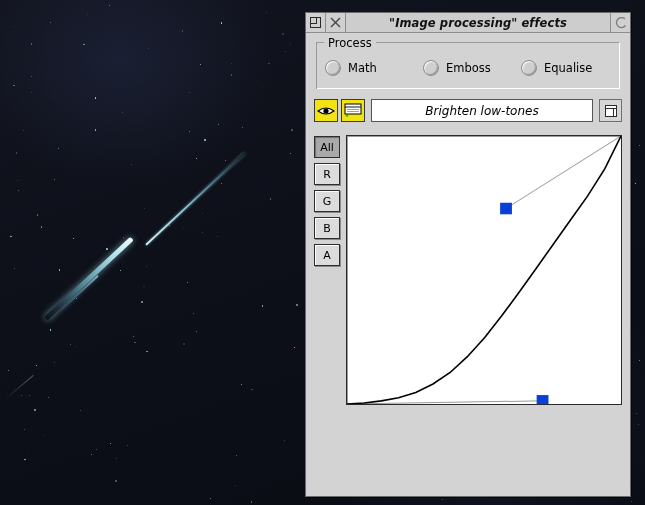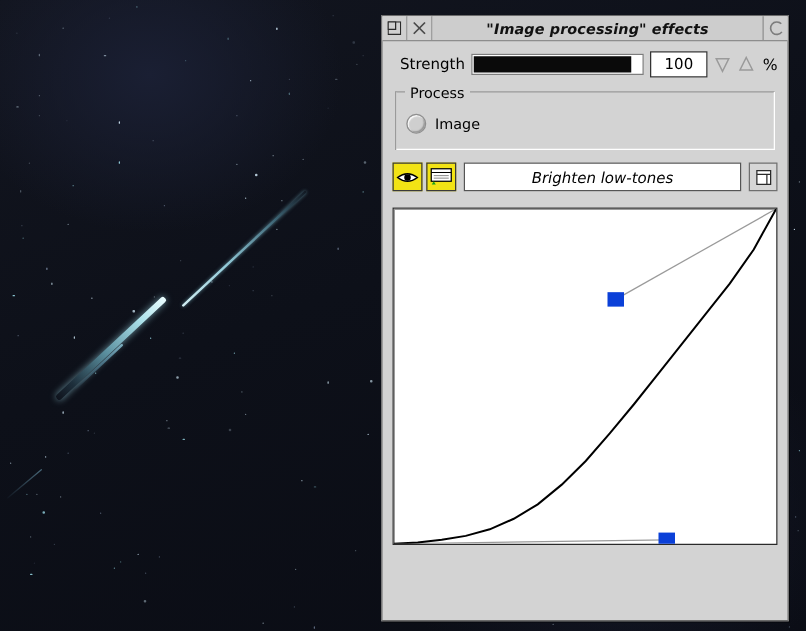--- a/index.html
+++ b/index.html
@@ -476,44 +476,38 @@
       </svg>
     </div>
     <div id="title-text">"Image processing" effects</div>
     <div class="tb-btn right">
       <svg width="12" height="12" viewBox="0 0 12 12">
         <path d="M10 2 A5 5 0 1 0 10.5 8.5" fill="none" stroke="#7d7d7d" stroke-width="1.3"></path>
       </svg>
     </div>
   </div>
 
-  <div id="strength-row">
-    <div id="strength-label">Strength</div>
-    <div id="strength-slider">
-      <div id="strength-fill" style="width: calc(97% - 6px);"></div>
-    </div>
-    <div id="strength-value">100</div>
-    <svg class="spin" viewBox="0 0 14 15">
-      <polygon points="2,3 12,3 7,13" fill="none" stroke="#9a9a9a" stroke-width="1.2"></polygon>
-    </svg>
-    <svg class="spin" viewBox="0 0 14 15">
-      <polygon points="7,2 12,12 2,12" fill="none" stroke="#9a9a9a" stroke-width="1.2"></polygon>
-    </svg>
-    <div id="percent-sign">%</div>
-  </div>
 
   <div id="process-group">
     <div id="process-legend">Process</div>
     <div id="radio-grid">
 
       <div class="radio-item">
         <span class="radio-dot"></span>
-        <span class="radio-label">Image</span>
+        <span class="radio-label">Math</span>
       </div>
-
+      <div class="radio-item">
+        <span class="radio-dot"></span>
+        <span class="radio-label">Emboss</span>
+      </div>
+
+      <div class="radio-item">
+        <span class="radio-dot"></span>
+        <span class="radio-label">Equalise</span>
+      </div>
 
     </div>
   </div>
 
   <div id="preset-bar">
     <div class="icon-btn-yellow">
       <svg width="18" height="12" viewBox="0 0 18 12">
         <path d="M1 6 Q9 0 17 6 Q9 12 1 6 Z" fill="#ffffff" stroke="#000" stroke-width="1.1"></path>
         <circle cx="9" cy="6" r="2.6" fill="#000"></circle>
       </svg>
@@ -532,20 +526,27 @@
       <svg width="14" height="14" viewBox="0 0 14 14">
         <rect x="1.5" y="1.5" width="11" height="11" fill="#fff" stroke="#2a2a2a" stroke-width="1"></rect>
         <line x1="1.5" y1="4.5" x2="12.5" y2="4.5" stroke="#2a2a2a" stroke-width="1"></line>
         <line x1="9.5" y1="4.5" x2="9.5" y2="12.5" stroke="#2a2a2a" stroke-width="1"></line>
       </svg>
     </div>
   </div>
 
   <div id="editor-area">
 
+    <div id="channel-buttons">
+      <div class="chan-btn active">All</div>
+      <div class="chan-btn">R</div>
+      <div class="chan-btn">G</div>
+      <div class="chan-btn">B</div>
+      <div class="chan-btn">A</div>
+    </div>
 
     <div id="curve-frame">
       <svg id="curve-svg" viewBox="0 0 255 255" preserveAspectRatio="none">
         <g id="handle-lines-group">
             <line x1="148" y1="69" x2="255" y2="0" stroke="#9a9a9a" vector-effect="non-scaling-stroke" stroke-width="1"></line>
             <line x1="182" y1="252" x2="0" y2="255" stroke="#9a9a9a" vector-effect="non-scaling-stroke" stroke-width="1"></line>
           </g>
         <path id="curve-path" class="curve-path" vector-effect="non-scaling-stroke" d="M0.00 255.00 L16.00 254.00 L32.00 252.00 L48.00 249.00 L64.00 244.00 L80.00 236.00 L96.00 225.00 L112.00 210.00 L128.00 192.00 L144.00 171.00 L160.00 149.00 L176.00 126.00 L192.00 103.00 L208.00 80.00 L224.00 57.00 L240.00 31.00 L255.00 0.00" stroke="#000000"></path>
         <g id="handles-group">
             <rect x="142.5" y="63.5" width="11" height="11" fill="#0b40d8"></rect>

